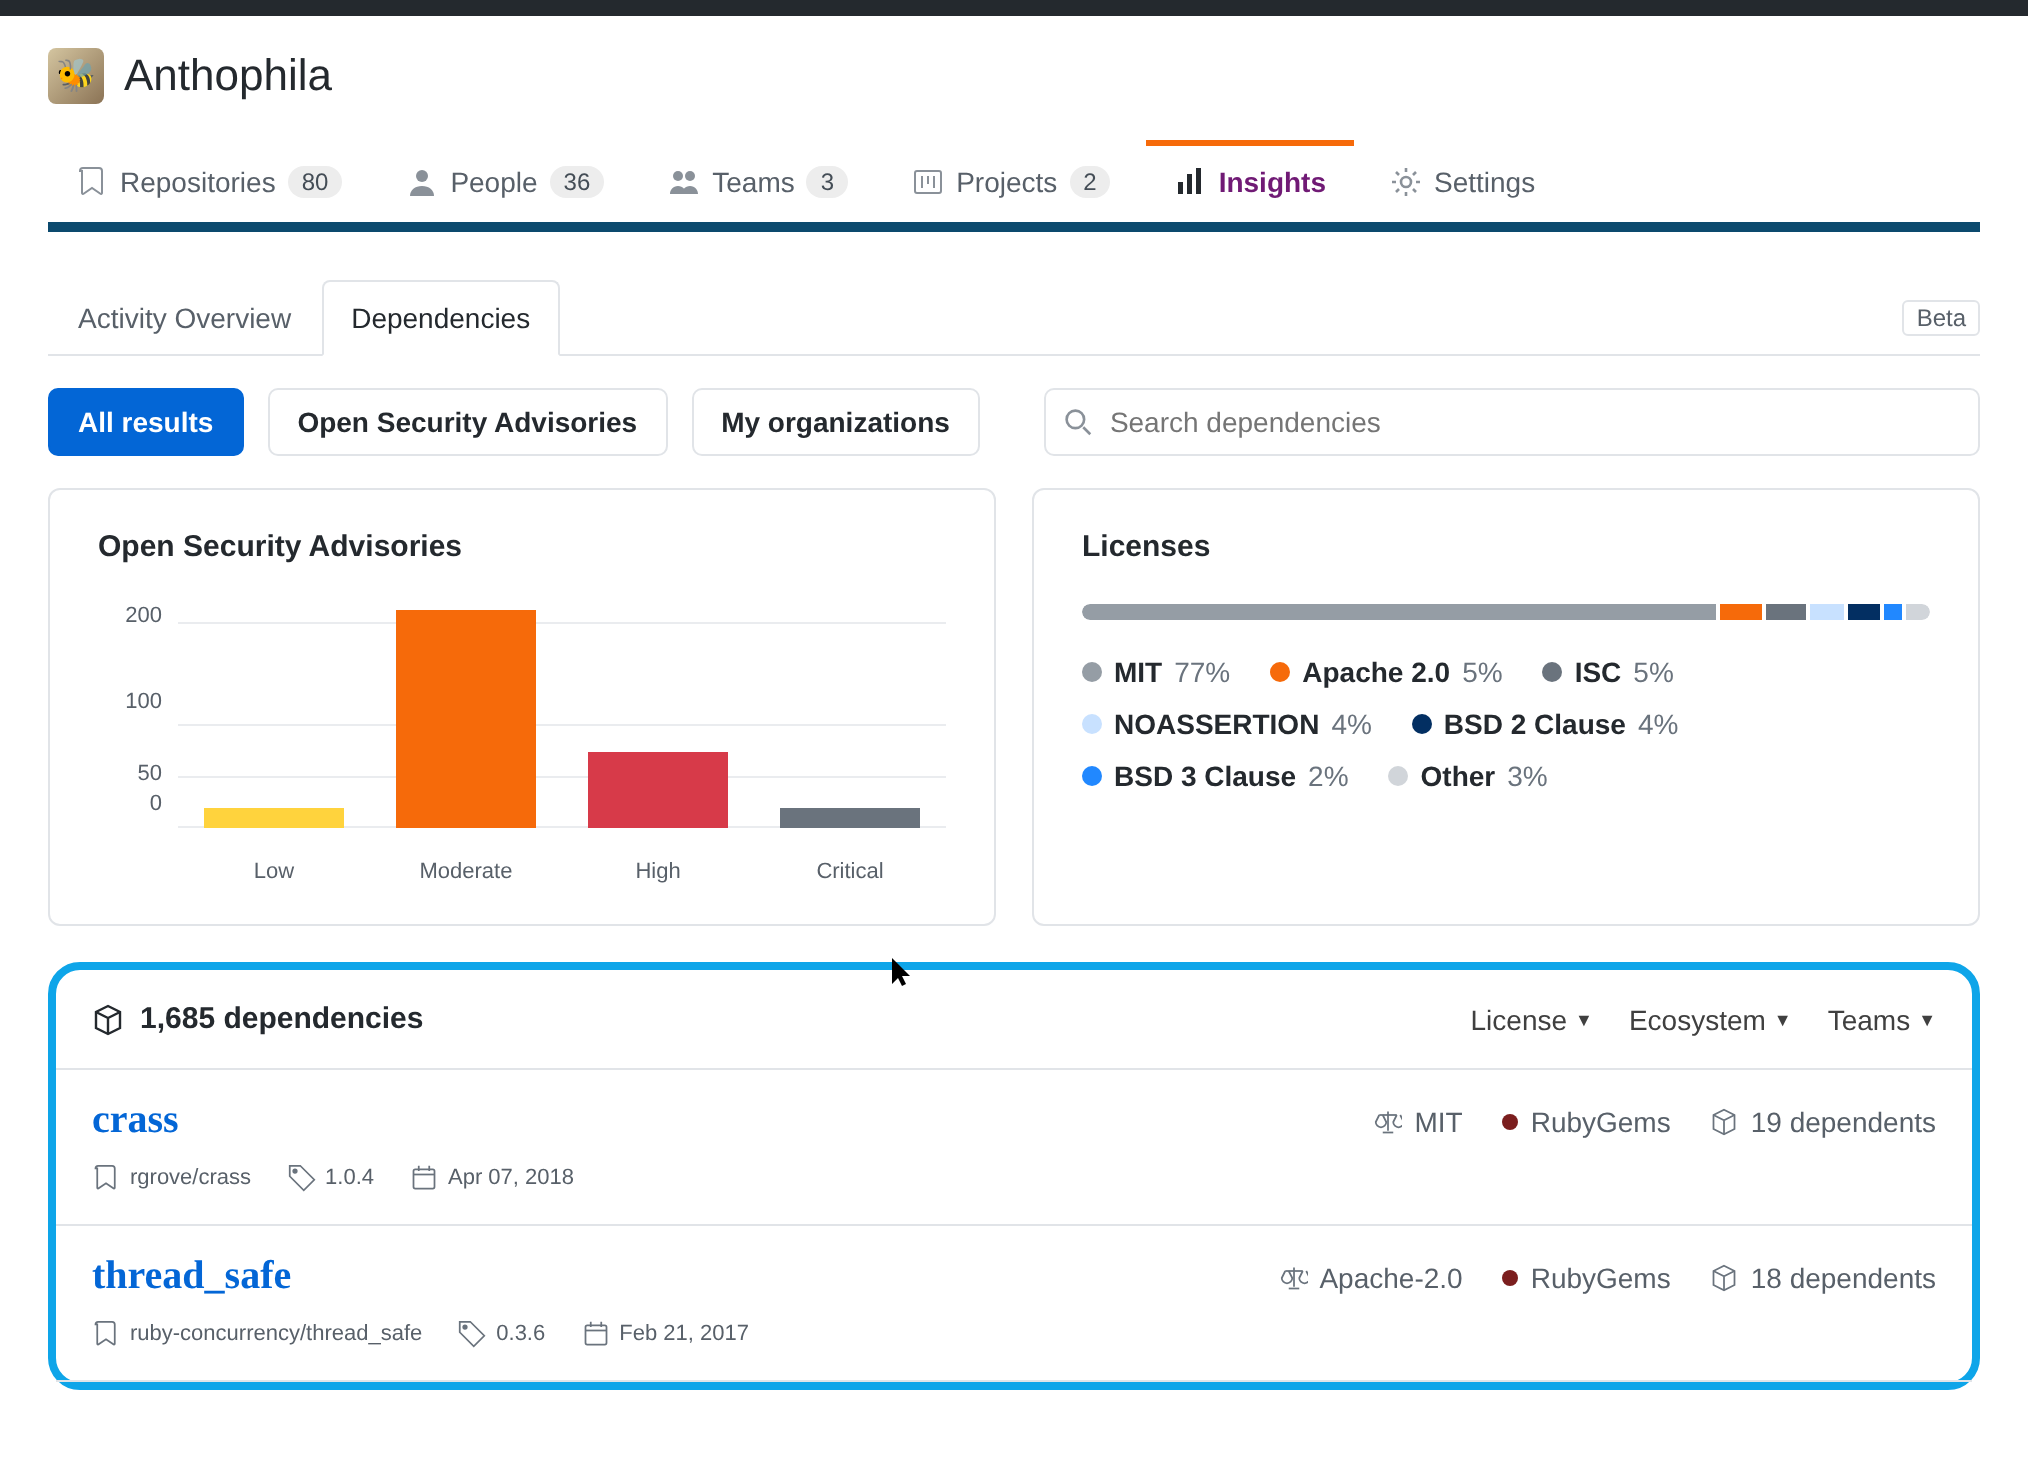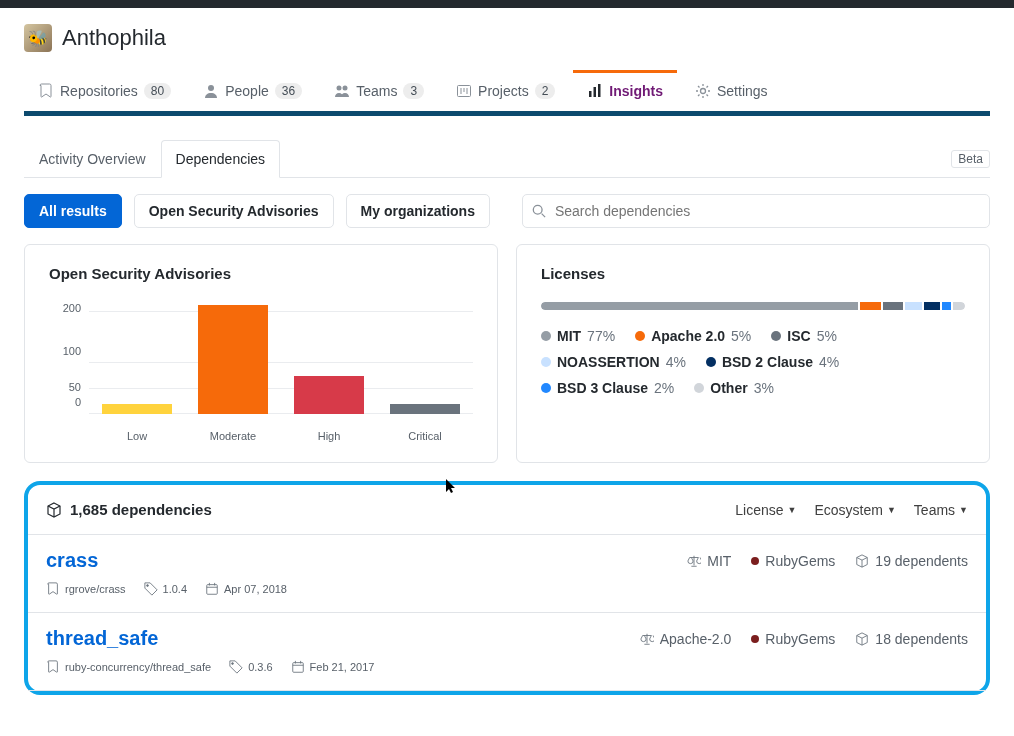--- a/index.html
+++ b/index.html
@@ -47,21 +47,21 @@
 .lic-item b { font-weight:600; }
 .lic-item .pct { color:#6a737d; }
 .deps-panel { border: 4px solid #0ea5e9; border-radius: 16px; }
 .deps-header { display:flex; justify-content:space-between; align-items:center; padding: 16px 18px; border-bottom:1px solid #e1e4e8;}
 .deps-count { display:flex; align-items:center; gap:8px; font-size:15px; font-weight:600; }
 .dropdowns { display:flex; gap:18px; }
 .dropdown { font-size: 14px; color:#404040; cursor:pointer; display:flex; align-items:center; gap:4px;}
 .caret { font-size: 9px; }
 .dep-row { padding: 14px 18px 16px; border-bottom: 1px solid #e1e4e8; }
 .dep-top { display:flex; justify-content:space-between; align-items:center; }
-.dep-name { font-size: 20px; font-weight:600; color:#0366d6; cursor:pointer; }
+.dep-name { font-size: 20px; font-weight:600; color:#0366d6; cursor:pointer;font-family:Liberation Serif, serif; }
 .dep-meta-right { display:flex; gap:20px; align-items:center; font-size:14px; color:#586069;}
 .dep-meta-right .mitem { display:flex; gap:6px; align-items:center; }
 .dep-sub { display:flex; gap:18px; margin-top:10px; font-size:11px; color:#586069; align-items:center; }
 .dep-sub .mitem { display:flex; gap:5px; align-items:center; }
 .dot-sm { width:8px; height:8px; border-radius:50%; background:#7b1e1e; }
 .ico { display:inline-flex; }
 .cursor-ptr { position:fixed; left:445px; top:478px; font-size:14px; color:#000; }
 </style>
 </head>
 <body>

